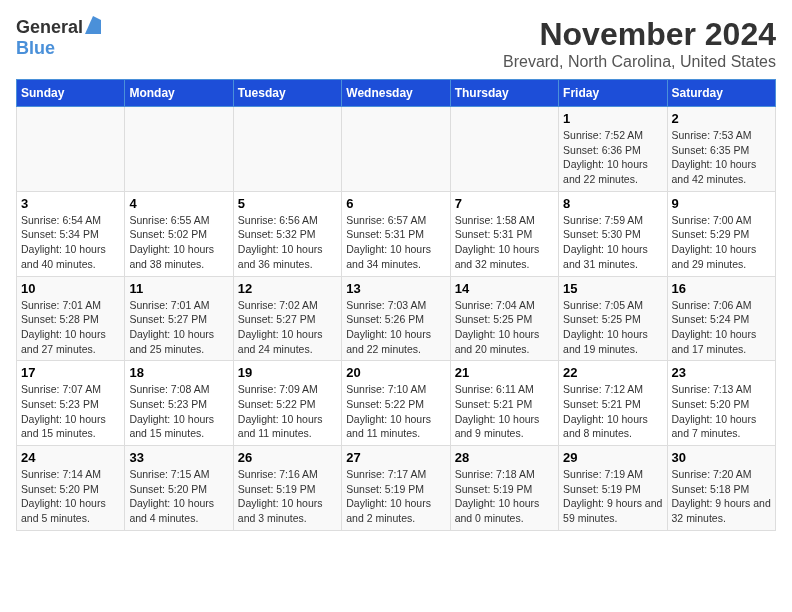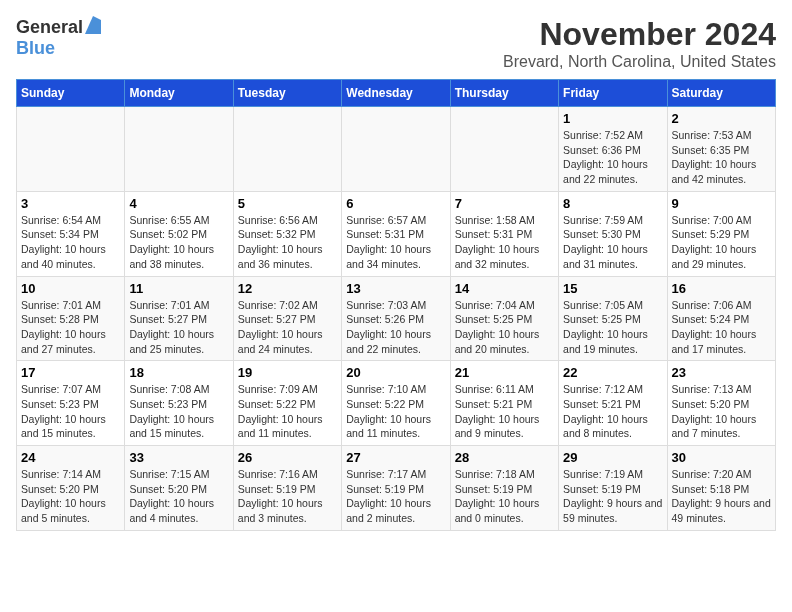--- a/index.html
+++ b/index.html
@@ -312,17 +312,17 @@
         <td>
           <span class="day-number">29</span>
           <div class="day-info">Sunrise: 7:19 AM</div>
           <div class="day-info">Sunset: 5:19 PM</div>
           <div class="day-info">Daylight: 9 hours and 59 minutes.</div>
         </td>
         <td>
           <span class="day-number">30</span>
           <div class="day-info">Sunrise: 7:20 AM</div>
           <div class="day-info">Sunset: 5:18 PM</div>
-          <div class="day-info">Daylight: 9 hours and 49 minutes.</div>
+          <div class="day-info">Daylight: 9 hours and 32 minutes.</div>
         </td>
       </tr>
     </tbody>
 </table>
 
 </body></html>

